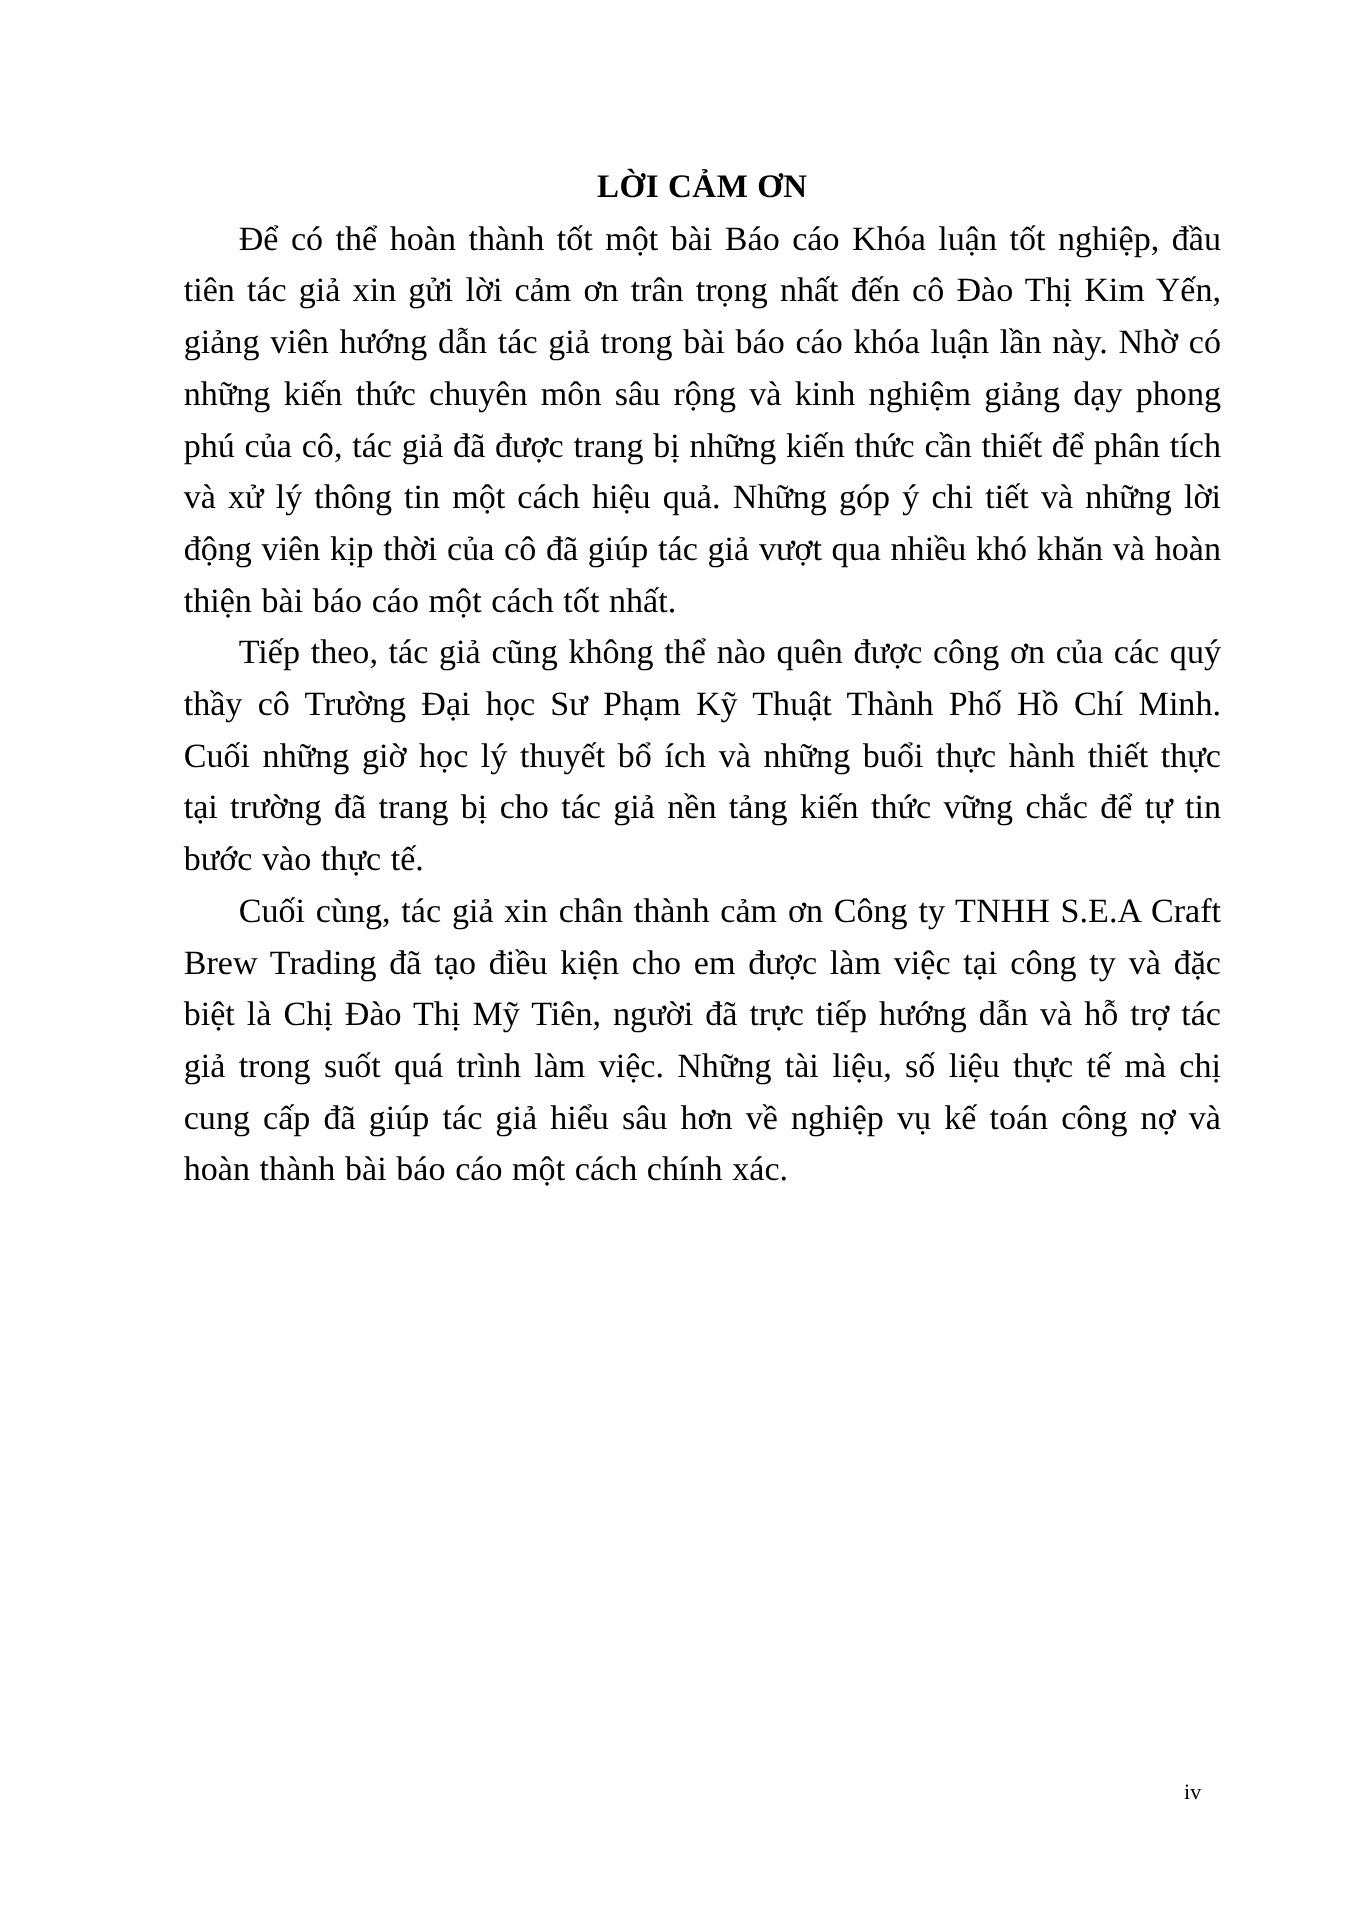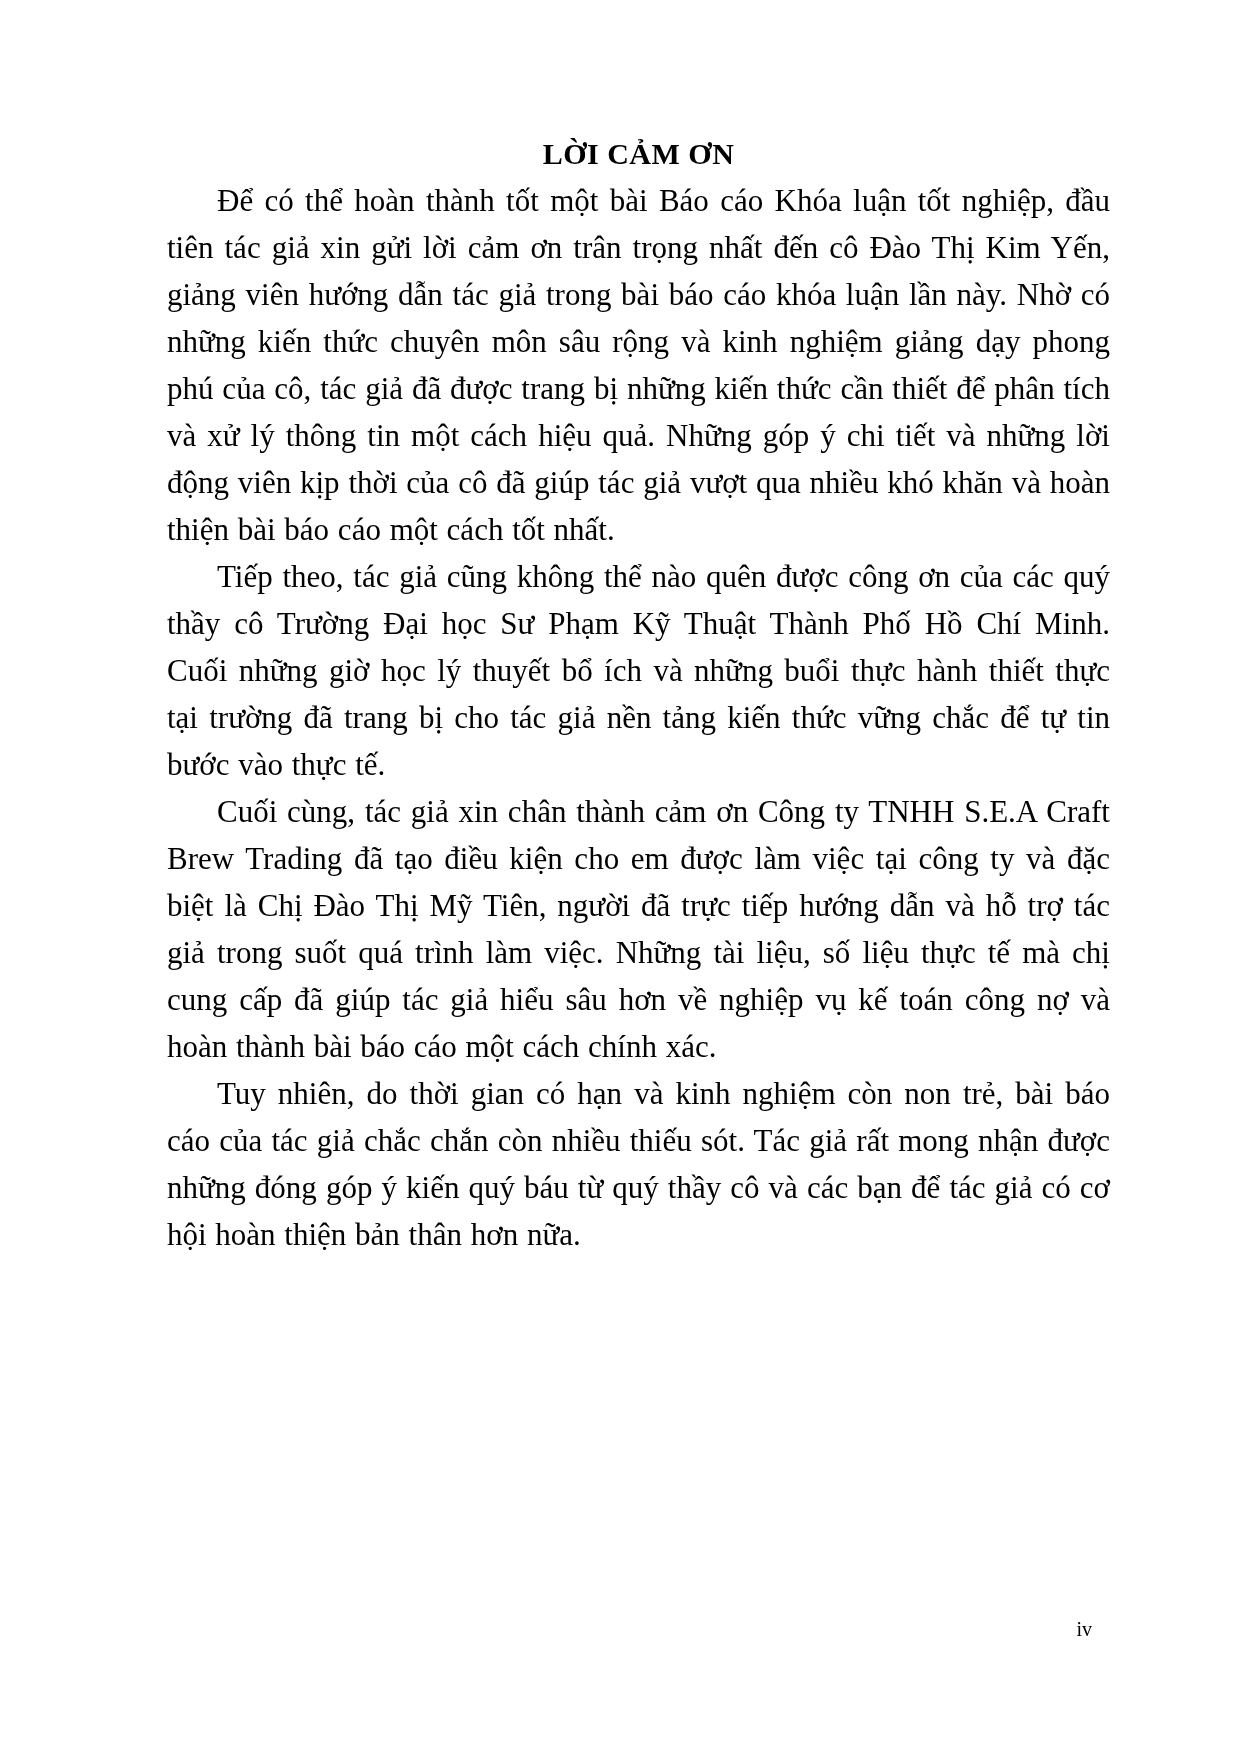--- a/index.html
+++ b/index.html
@@ -12,21 +12,21 @@
     width: 1240px;
     height: 1754px;
     background: #ffffff;
     overflow: hidden;
     font-family: "Liberation Serif", "DejaVu Serif", serif;
     color: #000000;
   }
   .content {
     position: absolute;
     left: 167px;
-    top: 130px;
+    top: 146px;
     width: 943px;
   }
   .doc-title {
     font-size: 30px;
     font-weight: bold;
     text-align: center;
     line-height: 47px;
     margin: 0;
     letter-spacing: 0.5px;
   }
@@ -49,17 +49,16 @@
 </head>
 <body>
 
 <div class="page">
   <div class="content">
     <h1 class="doc-title">LỜI CẢM ƠN</h1>
     <div class="body-text">
       <p>Để có thể hoàn thành tốt một bài Báo cáo Khóa luận tốt nghiệp, đầu tiên tác giả xin gửi lời cảm ơn trân trọng nhất đến cô Đào Thị Kim Yến, giảng viên hướng dẫn tác giả trong bài báo cáo khóa luận lần này. Nhờ có những kiến thức chuyên môn sâu rộng và kinh nghiệm giảng dạy phong phú của cô, tác giả đã được trang bị những kiến thức cần thiết để phân tích và xử lý thông tin một cách hiệu quả. Những góp ý chi tiết và những lời động viên kịp thời của cô đã giúp tác giả vượt qua nhiều khó khăn và hoàn thiện bài báo cáo một cách tốt nhất.</p>
       <p>Tiếp theo, tác giả cũng không thể nào quên được công ơn của các quý thầy cô Trường Đại học Sư Phạm Kỹ Thuật Thành Phố Hồ Chí Minh. Cuối những giờ học lý thuyết bổ ích và những buổi thực hành thiết thực tại trường đã trang bị cho tác giả nền tảng kiến thức vững chắc để tự tin bước vào thực tế.</p>
       <p>Cuối cùng, tác giả xin chân thành cảm ơn Công ty TNHH S.E.A Craft Brew Trading đã tạo điều kiện cho em được làm việc tại công ty và đặc biệt là Chị Đào Thị Mỹ Tiên, người đã trực tiếp hướng dẫn và hỗ trợ tác giả trong suốt quá trình làm việc. Những tài liệu, số liệu thực tế mà chị cung cấp đã giúp tác giả hiểu sâu hơn về nghiệp vụ kế toán công nợ và hoàn thành bài báo cáo một cách chính xác.</p>
-      <p>Tuy nhiên, do thời gian có hạn và kinh nghiệm còn non trẻ, bài báo cáo của tác giả chắc chắn còn nhiều thiếu sót. Tác giả rất mong nhận được những đóng góp ý kiến quý báu từ quý thầy cô và các bạn để tác giả có cơ hội hoàn thiện bản thân hơn nữa.</p>
     </div>
   </div>
   <div class="page-number">iv</div>
 </div>
 
 </body></html>

